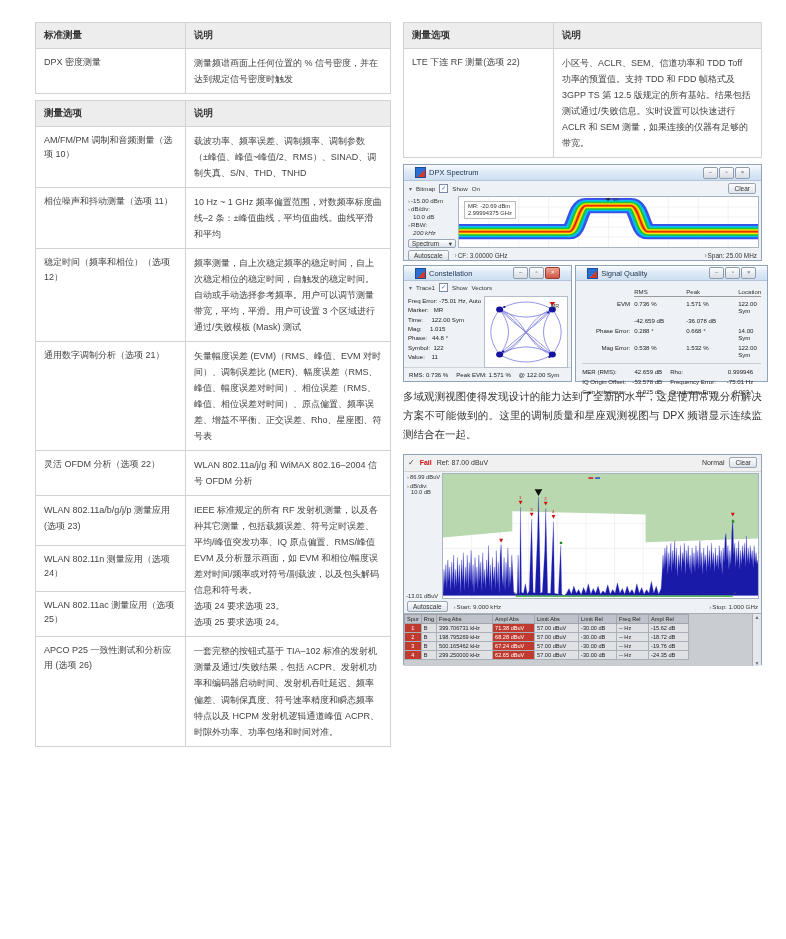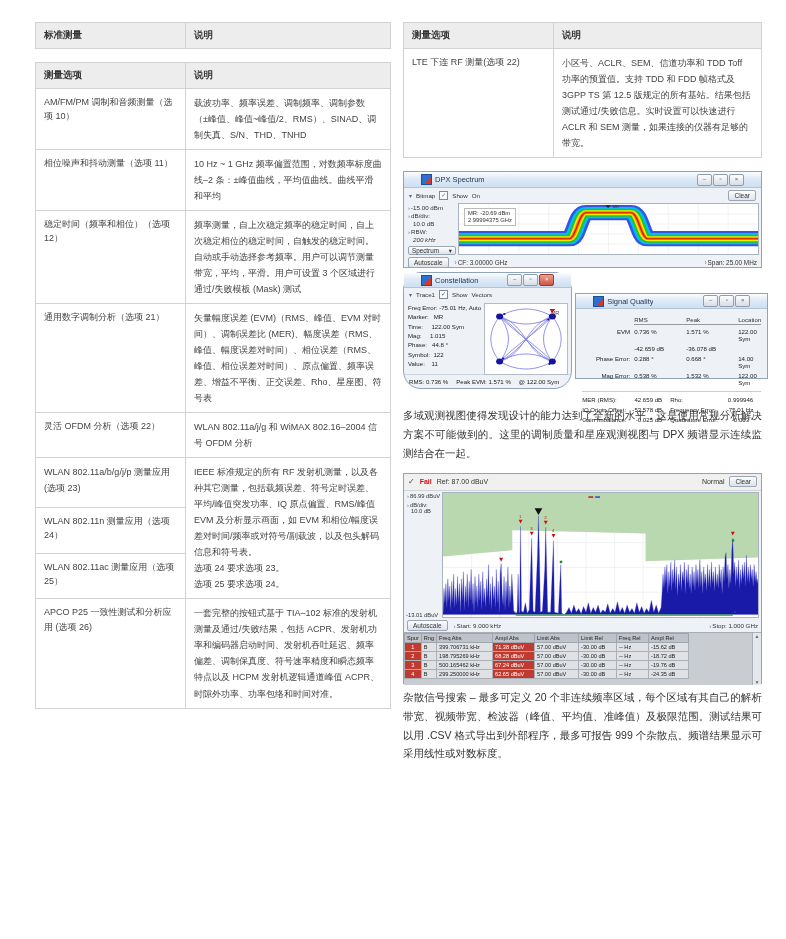--- a/index.html
+++ b/index.html
@@ -2,30 +2,30 @@
 <html><head>
 <meta charset="utf-8">
 <style>
   html,body{margin:0;padding:0;background:#fff;}
   body{width:786px;height:939px;font-family:"Liberation Sans",sans-serif;color:#333;}
   .page{position:relative;width:786px;height:939px;background:#fff;overflow:hidden;}
   .col-left{position:absolute;left:35px;top:22px;width:356px;}
   .col-right{position:absolute;left:403px;top:22px;width:359px;}
 
   
-  table.spec{width:100%;border-collapse:collapse;font-size:9px;color:#444;margin-bottom:13px;table-layout:fixed;}
+  table.spec{width:100%;border-collapse:collapse;font-size:9px;color:#444;margin-bottom:6px;table-layout:fixed;}
   .spec th,.spec td{border:1px solid #d2d2d2;padding:6px 8px;vertical-align:top;text-align:left;}
   .spec th{background:#ededed;font-weight:bold;color:#333;font-size:9.5px;}
   .spec col.c1{width:150px;}
   .spec td.name{line-height:1.6;}
   .spec td.desc{line-height:1.78;white-space:pre-line;}
 
   
   .win{position:relative;border:1px solid #8fa3bb;background:#eef1f5;margin-bottom:4px;box-sizing:border-box;}
-  .titlebar{height:15px;display:flex;align-items:center;gap:3px;padding:0 17px;background:linear-gradient(#fbfdff,#dfeaf7 45%,#cddff2);border-bottom:1px solid #b4c4d8;}
+  .titlebar{height:15px;display:flex;align-items:center;gap:3px;padding:0 11px;background:linear-gradient(#fbfdff,#dfeaf7 45%,#cddff2);border-bottom:1px solid #b4c4d8;}
   .appicon{width:9px;height:9px;background:linear-gradient(135deg,#2a6fd1 60%,#d13a2a 60%);border:1px solid #1c4f9b;flex:0 0 auto;}
   .title{font-size:7.5px;color:#223a57;white-space:nowrap;overflow:hidden;}
   .winbtns{margin-left:auto;display:flex;gap:1px;}
   .wbtn{width:13px;height:10px;border:1px solid #909dad;border-radius:2px;background:linear-gradient(#fefefe,#d7dde5);font-size:6px;line-height:8px;text-align:center;color:#55606e;}
   .wbtn.red{background:linear-gradient(#efa295,#ce5443);color:#fff;border-color:#9b3c2e;}
 
   .toolbar{height:14px;display:flex;align-items:center;gap:4px;padding:0 5px;font-size:6.8px;color:#333;background:#eef1f5;}
   .chev{color:#667;font-size:6px;}
   .cbx{width:7px;height:7px;border:1px solid #7b8countda;border:1px solid #7b8aa0;background:#fff;font-size:6px;line-height:7px;text-align:center;color:#2a5db0;}
   .btn{border:1px solid #9aa6b4;border-radius:2px;background:linear-gradient(#fdfdfd,#dde3ea);padding:1px 5px;font-size:6.5px;color:#333;white-space:nowrap;}
@@ -38,21 +38,21 @@
   .dpx-left .ital{font-style:italic;}
   .dpx-sel{margin-top:2px;display:flex;justify-content:space-between;align-items:center;border:1px solid #9aa6b4;border-radius:2px;background:linear-gradient(#fff,#dde3ea);padding:0 3px;font-size:6.3px;height:10px;}
   .dpx-graph{position:relative;flex:1;border:1px solid #aab4c0;background:#fff;margin:1px 2px 0 0;}
   .marker-box{position:absolute;left:5px;top:4px;border:1px solid #bbb;background:rgba(255,255,255,.85);padding:1px 3px;font-size:5.8px;line-height:7px;color:#333;}
   .statusbar{height:15px;display:flex;align-items:center;gap:6px;padding:0 4px;font-size:6.4px;color:#333;}
   .sp{flex:1;}
 
   
   .winrow{display:flex;gap:3px;margin-bottom:5px;align-items:stretch;}
   .const-win{width:184px;height:117px;}
-  .sq-win{flex:1;height:86px;margin-top:21px;}
+  .sq-win{flex:1;height:117px;}
   .const-body{display:flex;height:73px;padding:2px 3px 0 4px;gap:3px;box-sizing:border-box;}
   .const-info{flex:1;font-size:6.1px;line-height:9.3px;color:#222;white-space:nowrap;}
   .const-plot{position:relative;width:82px;height:70px;background:#fff;border:1px solid #b5bcc6;}
   .const-mr{position:absolute;right:8px;top:6px;font-size:5.5px;color:#444;}
   .const-status{height:13px;display:flex;align-items:center;gap:8px;padding:0 5px;font-size:6.1px;border-top:1px solid #ccd4de;color:#222;}
 
   .sq-table{margin:7px 6px 0 6px;font-size:6.1px;color:#222;}
   .sq-grid{display:grid;grid-template-columns:52px 52px 52px 1fr;row-gap:3px;}
   .sq-grid .h{border-bottom:1px solid #999;color:#333;padding-bottom:1px;}
   .sq-grid .lab{text-align:right;padding-right:4px;}
@@ -87,20 +87,24 @@
 
     <table class="spec">
       <colgroup>
           <col class="c1">
           <col>
         </colgroup>
       <tbody>
           <tr>
         <th>标准测量</th>
         <th>说明</th>
+      </tr>
+      <tr>
+        <td class="name">DPX 密度测量</td>
+        <td class="desc">测量频谱画面上任何位置的 % 信号密度，并在达到规定信号密度时触发</td>
       </tr>
     </tbody>
       </table>
 
     <table class="spec">
       <colgroup>
           <col class="c1">
           <col>
         </colgroup>
       <tbody>
@@ -237,21 +241,21 @@
       <div class="statusbar">
         <span class="btn">Autoscale</span>
         <span><span class="pfx">›</span><span>CF: 3.00000 GHz</span></span>
         <span class="sp"></span>
         <span><span class="pfx">›</span><span>Span: 25.00 MHz</span></span>
       </div>
     </div>
 
     <div class="winrow">
 
-      <div class="win const-win" style="margin-bottom:12px;border-radius:18px;">
+      <div class="win const-win" style="margin-bottom:0;">
         <div class="titlebar" style="height:14px;">
           <span class="appicon"></span>
           <span class="title">Constellation</span>
           <span class="winbtns">
             <span class="wbtn">–</span>
             <span class="wbtn">▫</span>
             <span class="wbtn red">×</span>
           </span>
         </div>
         <div class="toolbar" style="height:13px;">
@@ -507,15 +511,14 @@
           </tr>
         </tbody>
           </table>
         <div class="vscroll">
           <span>▲</span>
           <span>▼</span>
         </div>
       </div>
     </div>
 
-    <p class="para">杂散信号搜索 – 最多可定义 20 个非连续频率区域，每个区域有其自己的解析带宽、视频带宽、检波器（峰值、平均值、准峰值）及极限范围。测试结果可以用 .CSV 格式导出到外部程序，最多可报告 999 个杂散点。频谱结果显示可采用线性或对数标度。</p>
   </div>
 </div>
 
 </body></html>

